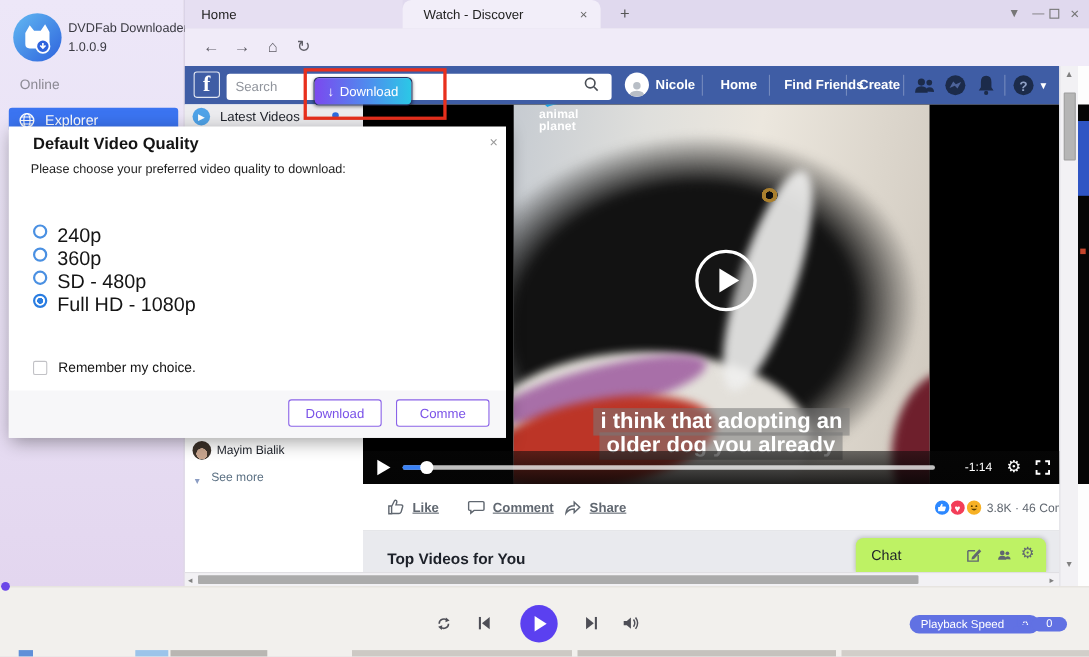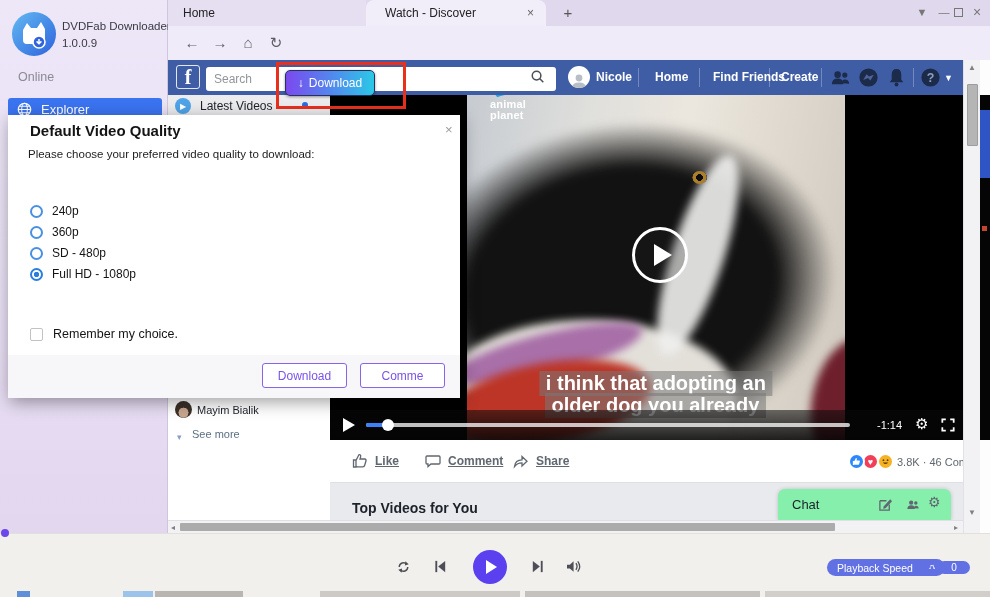--- a/index.html
+++ b/index.html
@@ -87,42 +87,42 @@
   .vfs{left:611px;top:8px;}
 
   
   #likerow{left:162px;top:380px;width:633px;height:43px;background:#fff;border-bottom:1px solid #dfe0e4;}
   .eng{top:13px;display:flex;align-items:center;gap:7px;color:#606770;font-size:12px;font-weight:bold;text-decoration:underline;}
   .rxn{top:13px;width:17px;height:17px;border-radius:50%;border:2px solid #fff;display:flex;align-items:center;justify-content:center;font-size:9px;color:#fff;}
   .stats{left:567px;top:16px;width:66px;overflow:hidden;white-space:nowrap;font-size:11px;color:#606770;}
 
   
   .topvideos{left:184px;top:440px;font-size:14px;font-weight:bold;color:#1d2129;}
-  #chatpanel{left:610px;top:429px;width:173px;height:31px;background:#86efac;border-radius:7px 7px 0 0;box-shadow:0 0 4px rgba(0,0,0,.18);}
+  #chatpanel{left:610px;top:429px;width:173px;height:31px;background:#bef264;border-radius:7px 7px 0 0;box-shadow:0 0 4px rgba(0,0,0,.18);}
   .chat-title{left:14px;top:8px;font-size:13px;color:#1d2129;}
   .chatic{top:8px;color:#606770;}
 
   
   #hscroll{left:0;top:460px;width:795px;height:13px;background:#f2f1f4;border-top:1px solid #e0dfe3;}
   .harrow{top:2px;color:#808080;font-size:8px;}
   .hthumb{left:12px;top:2px;width:655px;height:8px;background:#ababab;border-radius:1px;}
   #vscroll{left:795px;top:0;width:17px;height:473px;background:#f2f1f4;border-left:1px solid #e2e1e5;}
   .varrow{left:4px;color:#808080;font-size:8px;}
   .vthumb{left:3px;top:24px;width:11px;height:62px;background:#b5b5b5;border:1px solid #9d9d9d;border-radius:1px;}
   #sliver{left:812px;top:0;width:10px;height:473px;background:#fdfdfd;overflow:hidden;}
   .sliver-black{left:0;top:35px;width:10px;height:345px;background:#050505;}
   .sliver-blue{left:0;top:50px;width:10px;height:68px;background:#2f55c4;}
   .sliver-red{left:2px;top:166px;width:5px;height:5px;background:#c4452c;}
 
   
   #dialog{left:8px;top:115px;width:452px;height:283px;background:#fff;z-index:40;box-shadow:2px 4px 16px rgba(0,0,0,.38);}
   .dlg-title{left:22px;top:7px;font-size:15px;font-weight:bold;color:#141414;}
   .dlg-close{left:437px;top:7px;font-size:13px;color:#9a9a9a;}
   .dlg-msg{left:20px;top:33px;font-size:11.5px;color:#1e1e1e;}
-  .opt{left:22px;display:flex;align-items:center;gap:9px;font-size:12px;color:#141414;}
+  .opt{left:22px;display:flex;gap:9px;font-size:18px;color:#141414;}
   .radio{width:13px;height:13px;border:2px solid #4a90e2;border-radius:50%;background:#fff;flex:0 0 auto;}
   .radio.checked{border-color:#2a7de1;background:radial-gradient(circle,#2a7de1 40%,#fff 46%);}
   .chkrow{left:22px;top:212px;display:flex;align-items:center;gap:10px;font-size:12.5px;color:#141414;}
   .chkbox{width:13px;height:13px;border:1px solid #c2c2c6;border-radius:2px;background:#fff;}
   .dlg-footer{left:0;top:240px;width:452px;height:43px;background:#f7f7f9;}
   .dlg-btn{top:8px;width:85px;height:25px;background:#fff;border:1px solid #8a63e8;border-radius:3px;color:#7a52e8;font-size:12px;display:flex;align-items:center;justify-content:center;}
 
   
   #bottombar{left:0;top:533px;width:990px;height:64px;background:#f2f0ed;border-top:1px solid #e3e0db;}
   .bctl{color:#4e4e56;}

